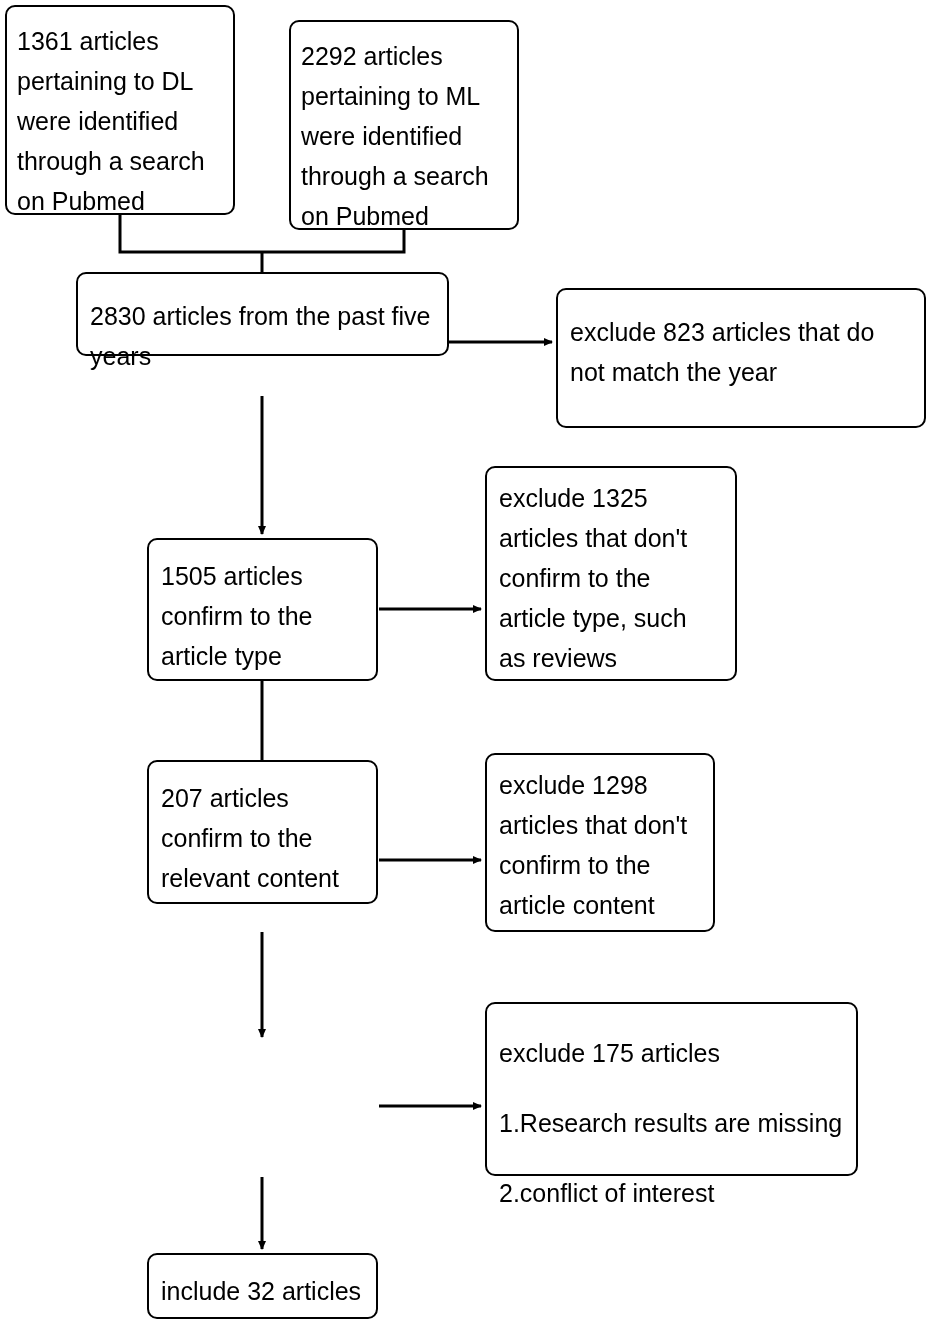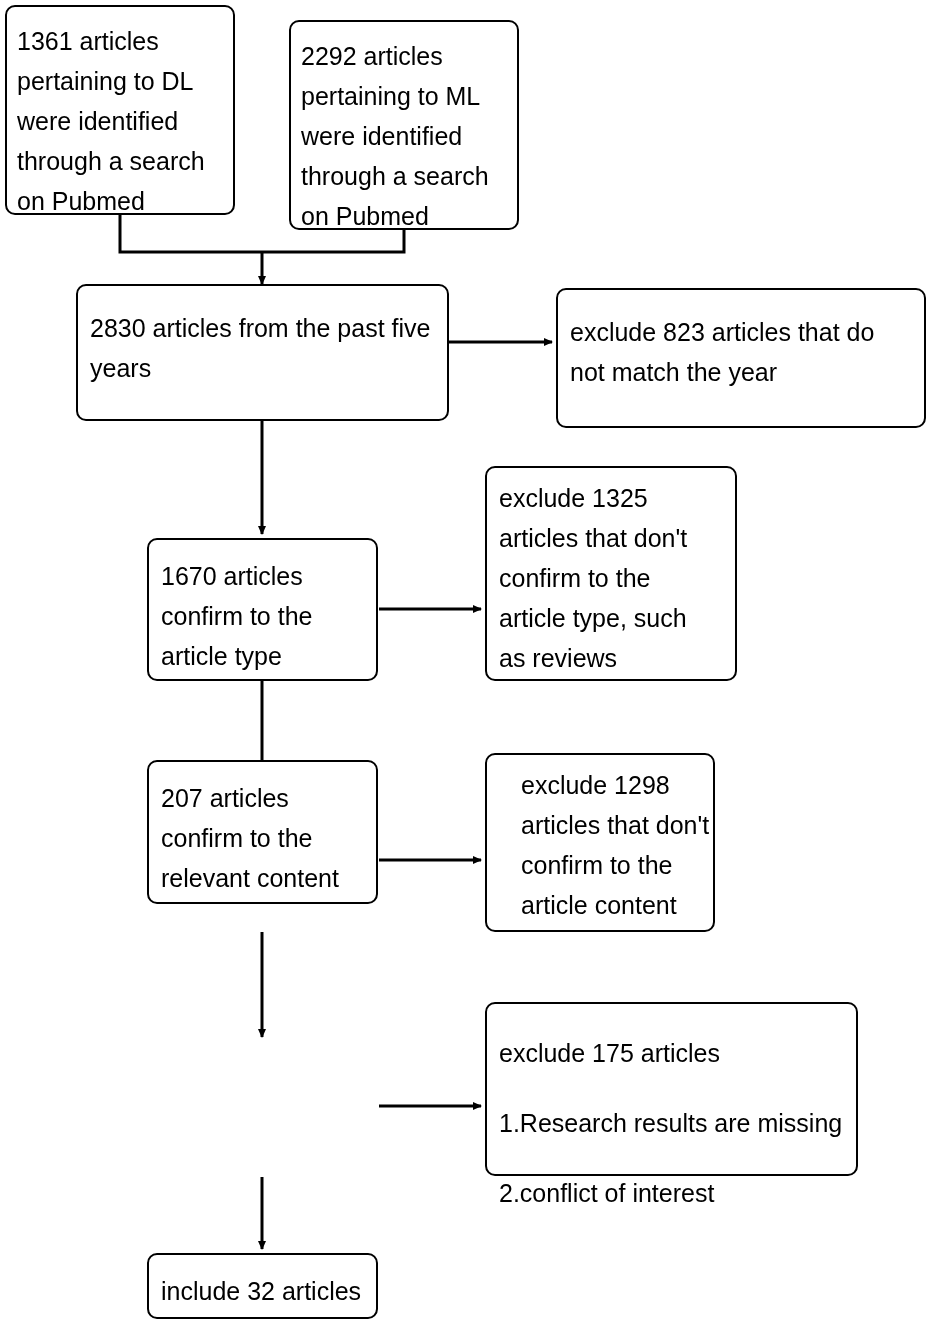--- a/index.html
+++ b/index.html
@@ -104,51 +104,51 @@
   </div>
 
   <div class="node nt-pad-a" style="left:289px; top:20px; width:230px; height:210px;">
     <span class="node-text">2292 articles
 pertaining to ML
 were identified
 through a search
 on Pubmed</span>
   </div>
 
-  <div class="node nt-pad-b" style="left:76px; top:284px; width:373px; height:137px;">
+  <div class="node nt-pad-b" style="left:76px; top:272px; width:373px; height:84px;">
     <span class="node-text">2830 articles from the past five
 years</span>
   </div>
 
   <div class="node nt-pad-b" style="left:556px; top:288px; width:370px; height:140px;">
     <span class="node-text">exclude 823 articles that do
 not match the year</span>
   </div>
 
   <div class="node nt-pad-c" style="left:147px; top:538px; width:231px; height:143px;">
-    <span class="node-text">1670 articles
+    <span class="node-text">1505 articles
 confirm to the
 article type</span>
   </div>
 
   <div class="node nt-pad-d" style="left:485px; top:466px; width:252px; height:215px;">
     <span class="node-text">exclude 1325
 articles that don't
 confirm to the
 article type, such
 as reviews</span>
   </div>
 
   <div class="node nt-pad-c" style="left:147px; top:760px; width:231px; height:144px;">
     <span class="node-text">207 articles
 confirm to the
 relevant content</span>
   </div>
 
-  <div class="node nt-pad-d" style="left:485px; top:753px; width:230px; height:179px;padding-left:22px;">
+  <div class="node nt-pad-d" style="left:485px; top:753px; width:230px; height:179px;">
     <span class="node-text">exclude 1298
 articles that don't
 confirm to the
 article content</span>
   </div>
 
 
   <div class="node nt-pad-list" style="left:485px; top:1002px; width:373px; height:174px;">
     <span class="node-text">exclude 175 articles
 1.Research results are missing

